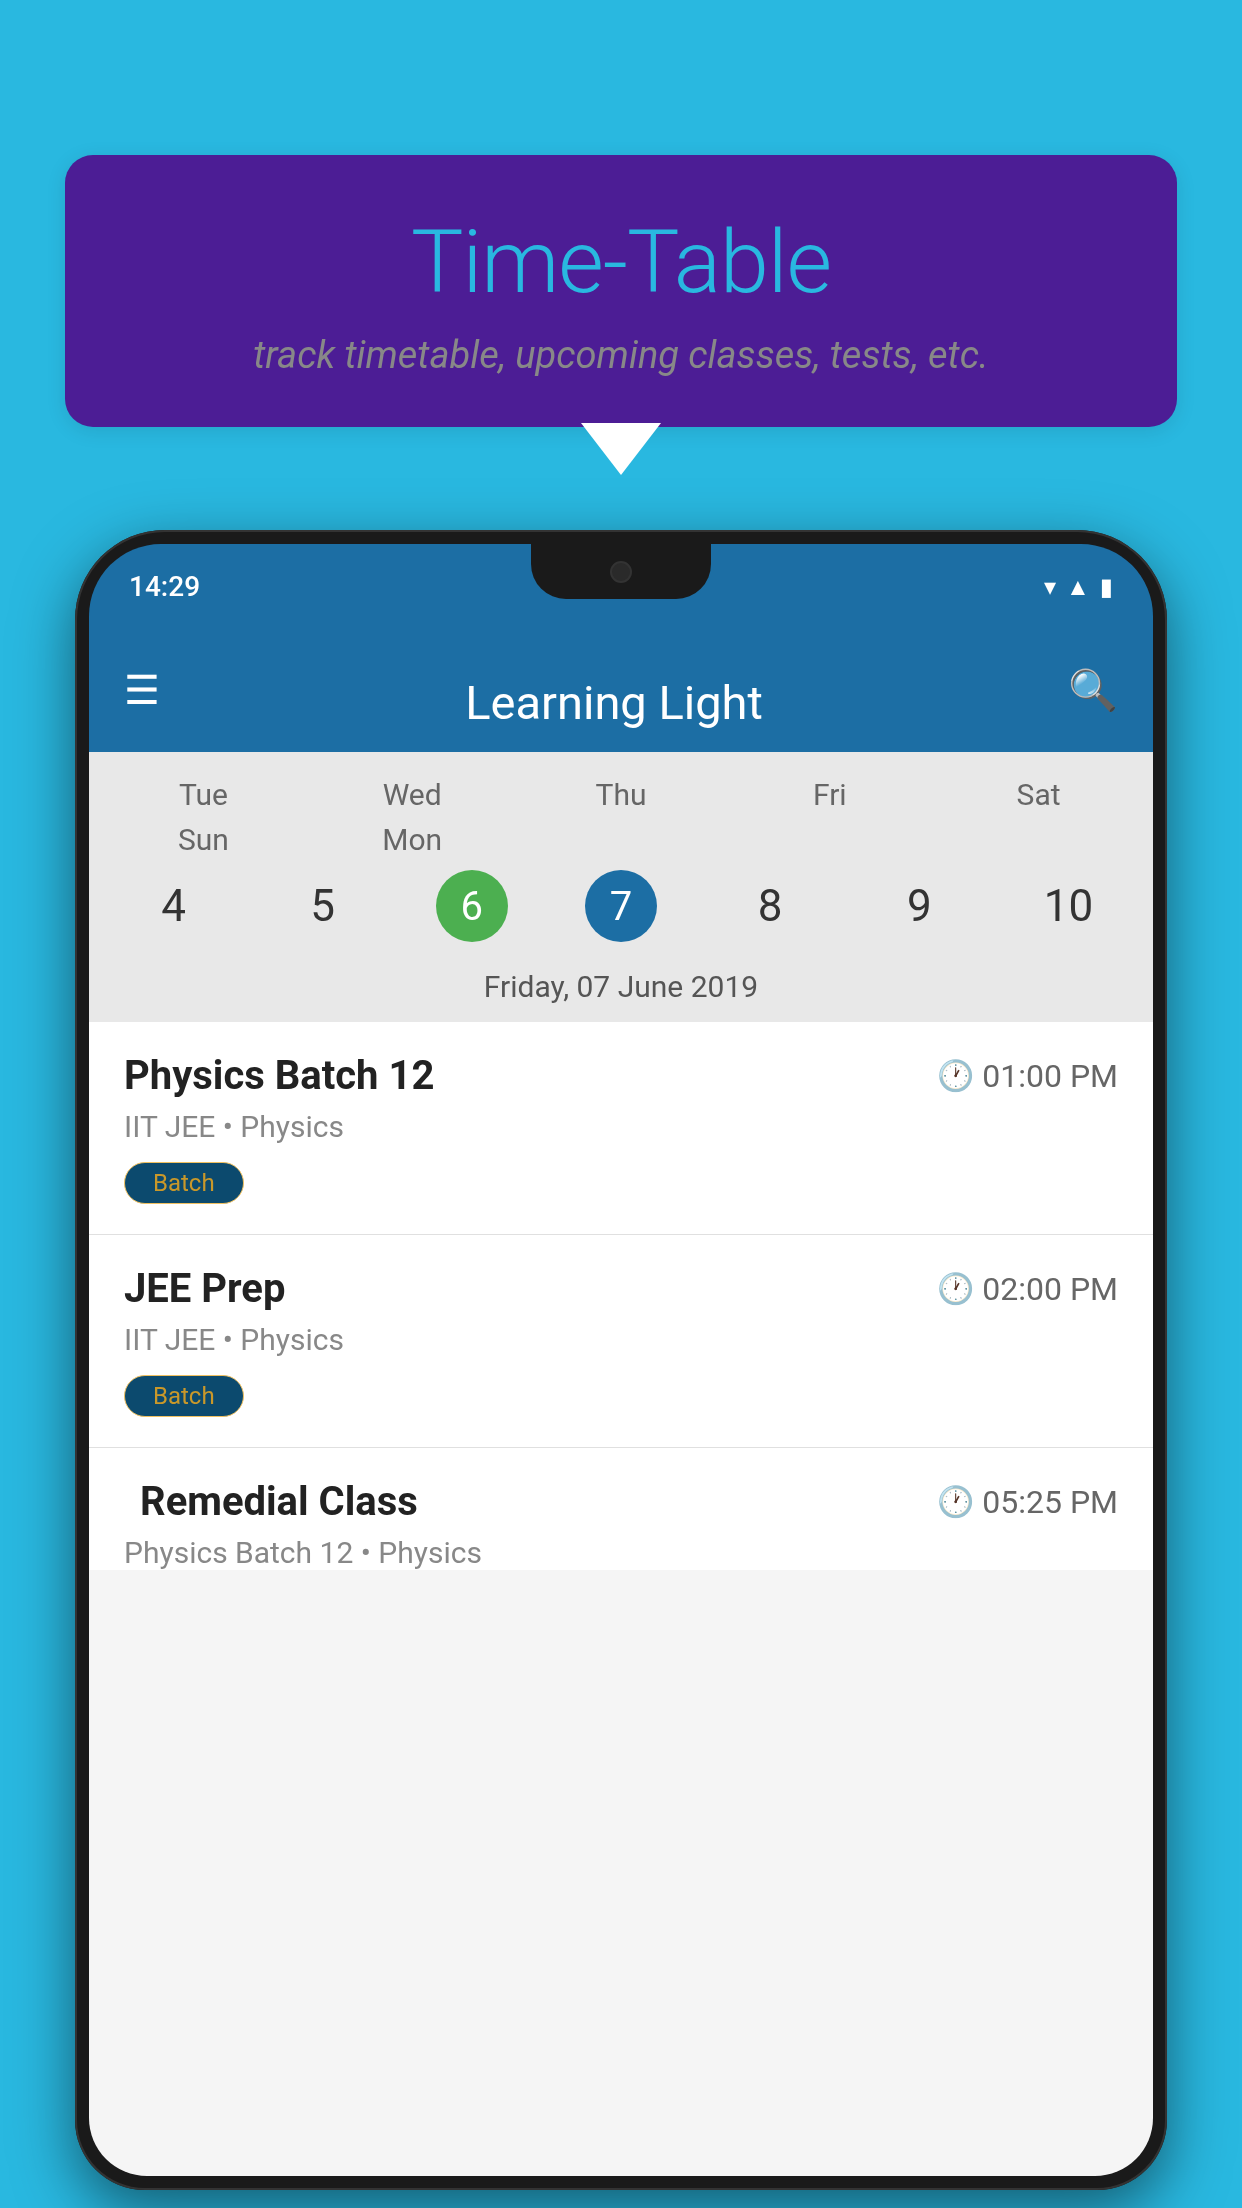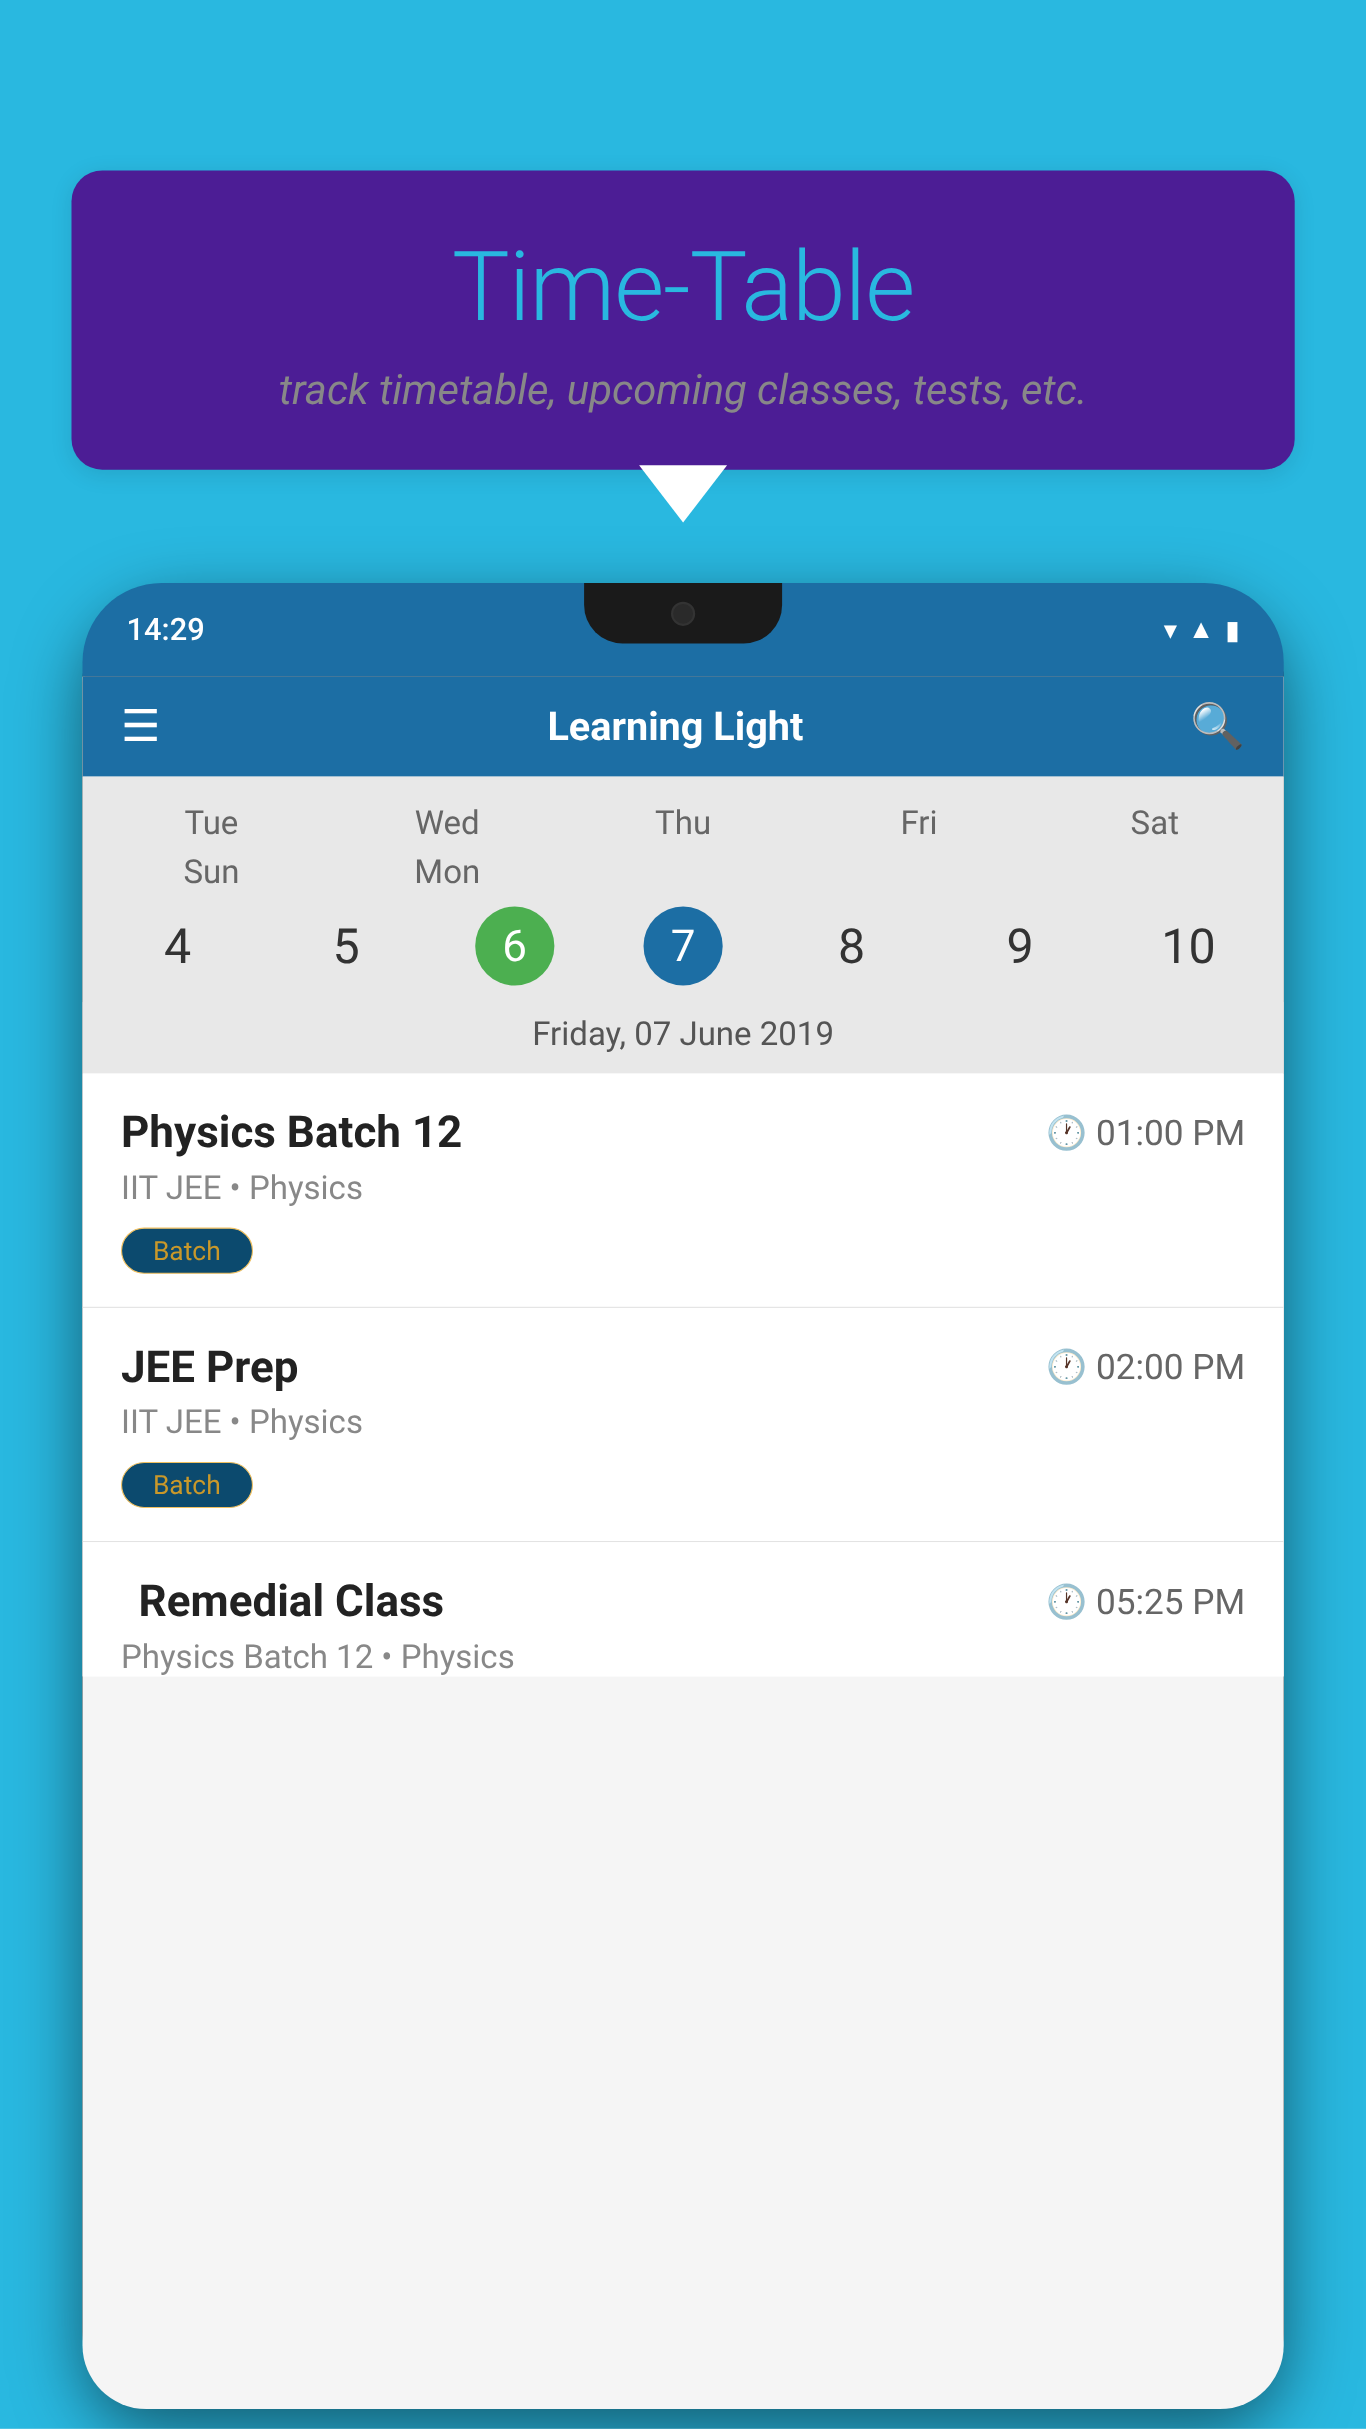--- a/index.html
+++ b/index.html
@@ -64,20 +64,21 @@
       position: absolute;
       top: 530px;
       left: 75px;
       right: 75px;
       bottom: 0;
     }
 
     .phone-outer {
       background: #1a1a1a;
       border-radius: 90px 90px 70px 70px;
+      padding: 14px;
       box-shadow: 0 20px 60px rgba(0,0,0,0.5), inset 0 0 0 2px #333;
       height: 1660px;
       position: relative;
     }
 
     
     .phone-notch-bar {
       background: #1c6ea4;
       border-radius: 72px 72px 0 0;
       height: 85px;
@@ -145,22 +146,23 @@
     }
 
     .hamburger-icon {
       color: #fff;
       font-size: 40px;
       line-height: 1;
     }
 
     .app-title {
       color: #fff;
-      font-size: 36px;
-      font-weight: 700;
+      font-size: 47px;
+      font-weight: 400;
+      margin-top: 24px;
     }
 
     .search-icon {
       color: #fff;
       font-size: 40px;
     }
 
     
     .calendar-strip {
       background: #e8e8e8;

